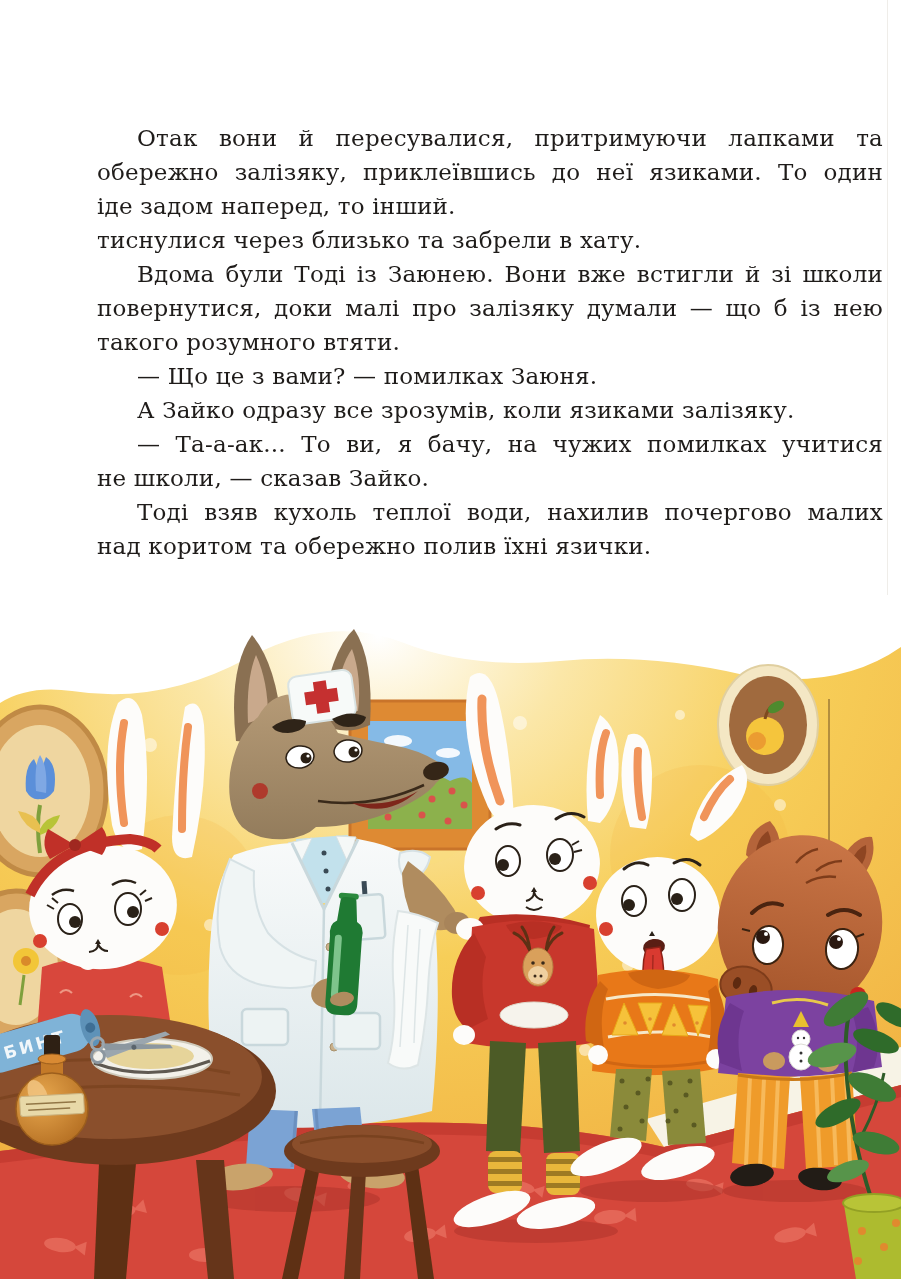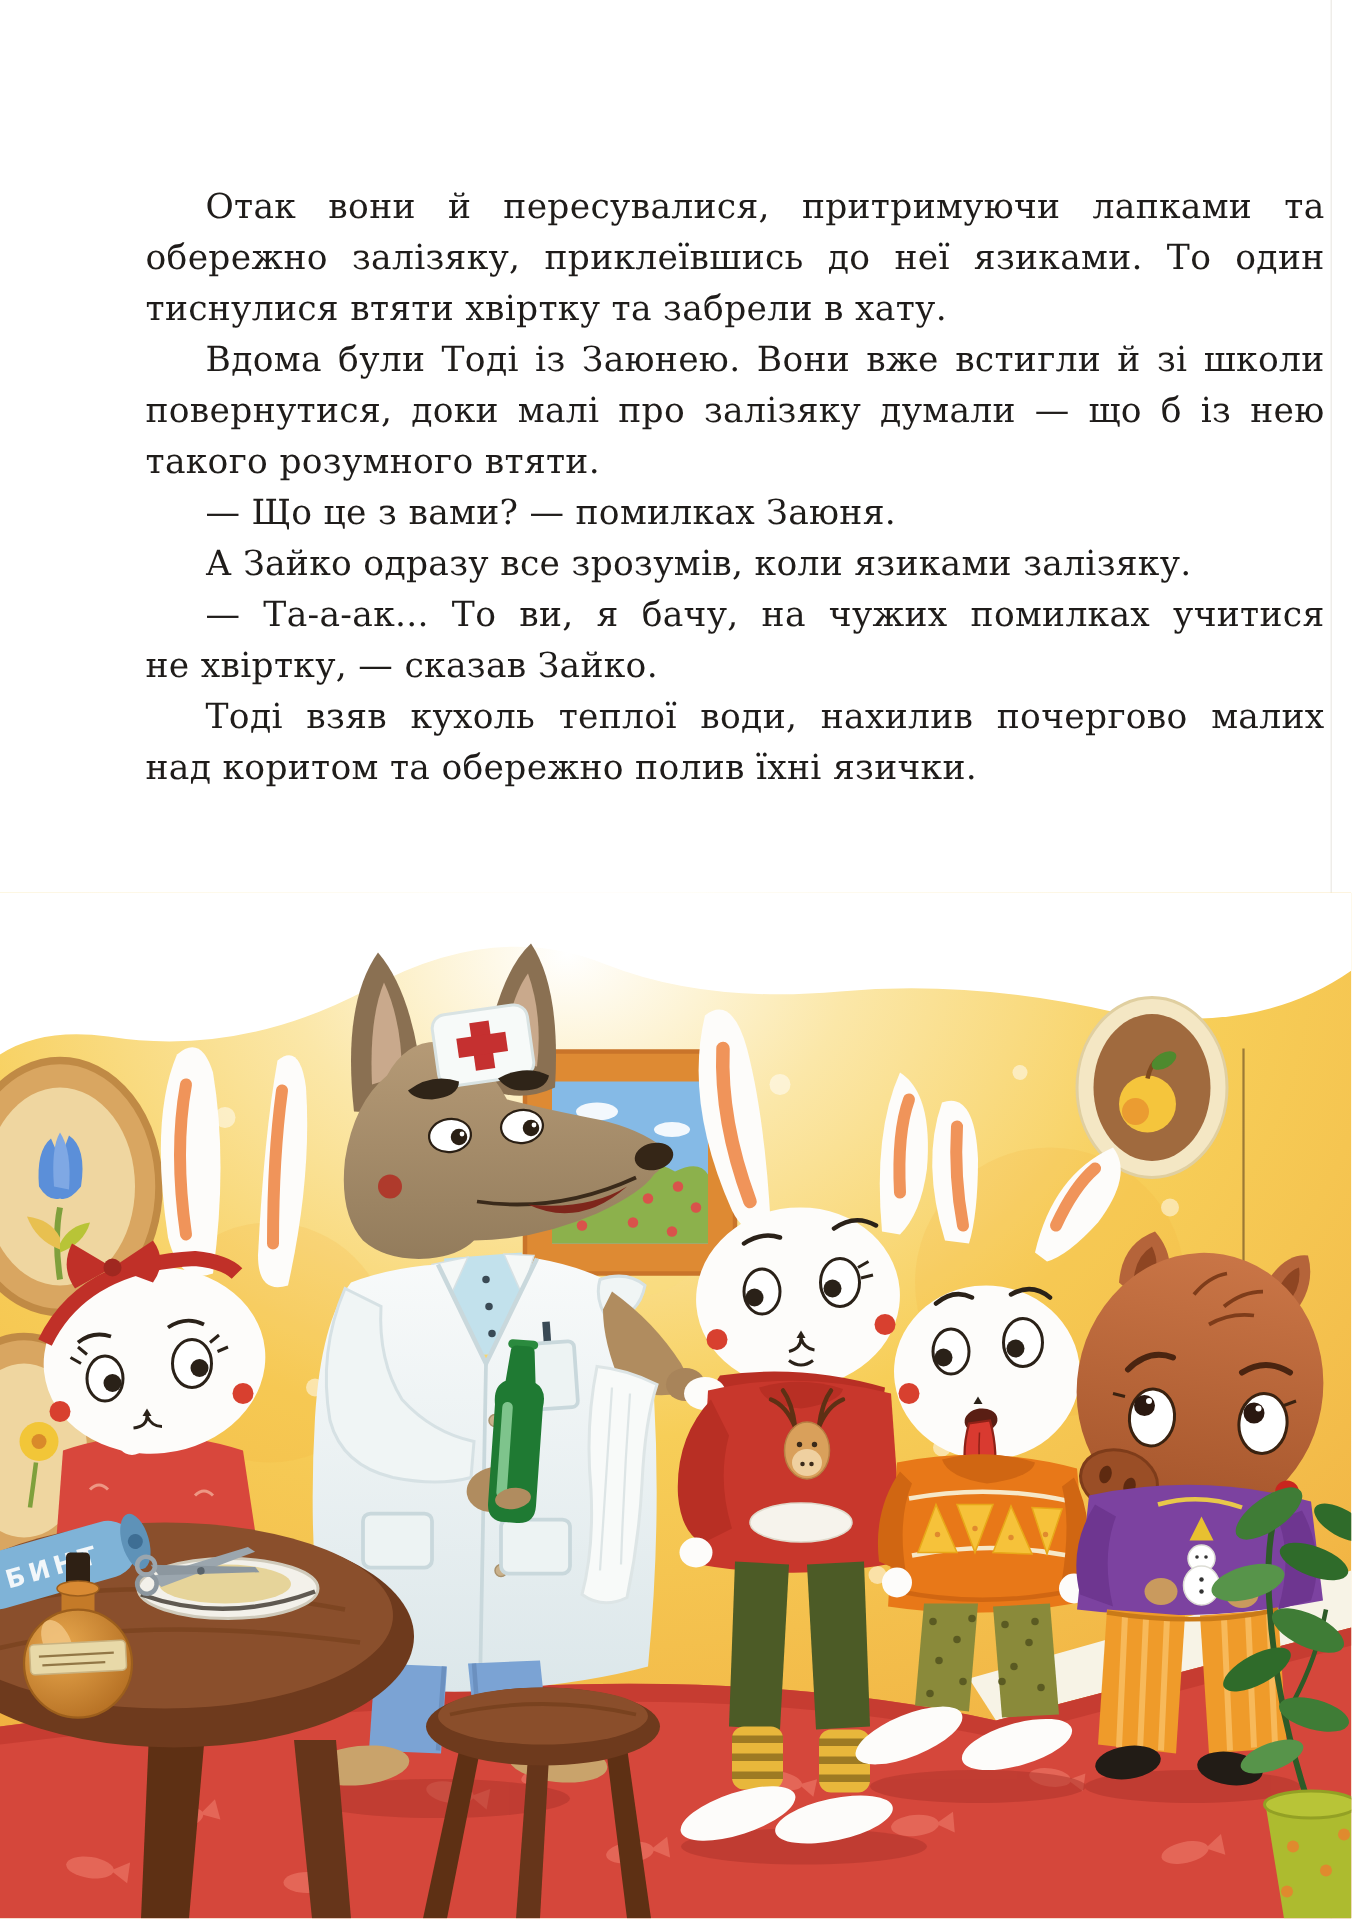--- a/index.html
+++ b/index.html
@@ -29,28 +29,29 @@
   svg{display:block;}
 </style>
 </head>
 <body>
 
 <div class="page-edge"></div>
 
 <div class="text-block" id="story-text" style="color: rgb(31, 28, 26);">
     <div class="line indent">Отак вони й пересувалися, притримуючи лапками та</div>
     <div class="line">обережно залізяку, приклеївшись до неї язиками. То один</div>
-    <div class="line end">тиснулися втяти хвіртку та забрели в хату.</div>
+    <div class="line end">іде задом наперед, то інший.</div>
+    <div class="line end">тиснулися через близько та забрели в хату.</div>
     <div class="line indent">Вдома були Тоді із Заюнею. Вони вже встигли й зі школи</div>
     <div class="line">повернутися, доки малі про залізяку думали — що б із нею</div>
     <div class="line end">такого розумного втяти.</div>
     <div class="line indent end">— Що це з вами? — помилках Заюня.</div>
     <div class="line indent end">А Зайко одразу все зрозумів, коли язиками залізяку.</div>
     <div class="line indent">— Та-а-ак... То ви, я бачу, на чужих помилках учитися</div>
-    <div class="line end">не хвіртку, — сказав Зайко.</div>
+    <div class="line end">не школи, — сказав Зайко.</div>
     <div class="line indent">Тоді взяв кухоль теплої води, нахилив почергово малих</div>
     <div class="line end">над коритом та обережно полив їхні язички.</div>
   </div>
 
 <div class="illustration">
 <svg width="901" height="684" viewBox="0 0 901 684" xmlns="http://www.w3.org/2000/svg">
   <defs>
     <radialGradient id="wallG" cx="42%" cy="6%" r="95%">
       <stop offset="0%" stop-color="#FFFFFF"></stop>
       <stop offset="22%" stop-color="#FBE7A8"></stop>

